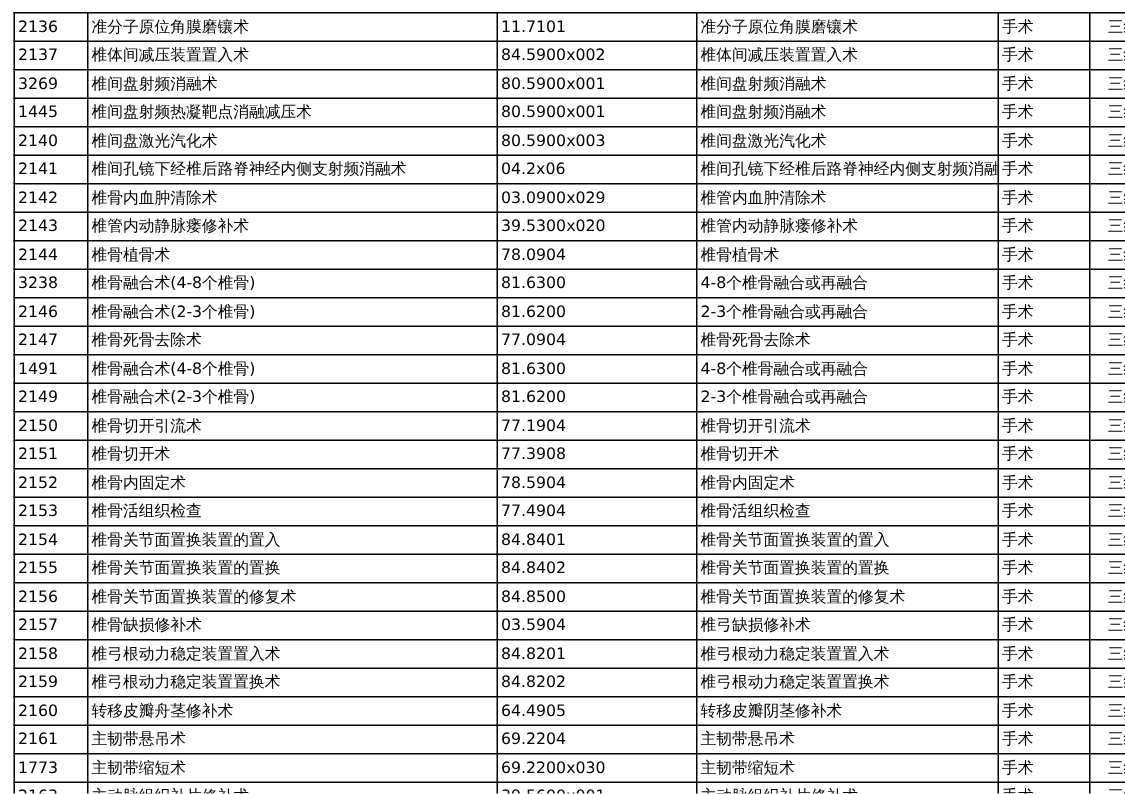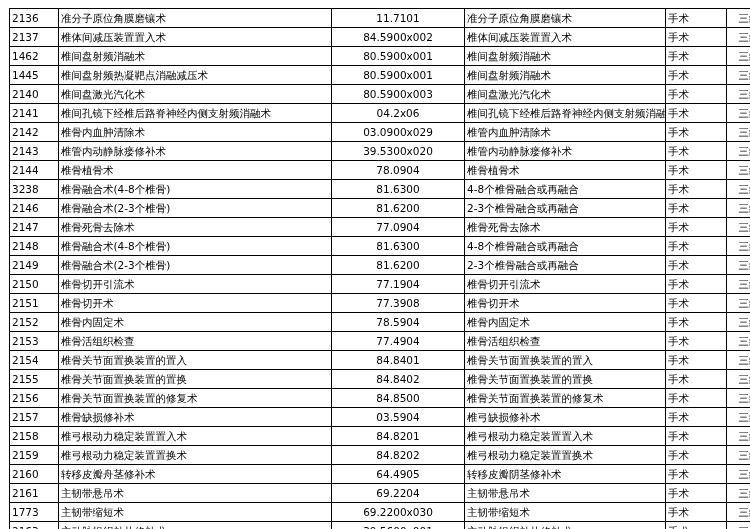--- a/index.html
+++ b/index.html
@@ -40,21 +40,21 @@
     text-align: left;
     padding-left: 5px;
   }
   td.c-name {
     width: 268px;
     text-align: left;
     padding-left: 4px;
   }
   td.c-icd {
     width: 128px;
-    text-align: center;
+    text-align: left;
     padding-left: 4px;
   }
   td.c-icdname {
     width: 196px;
     text-align: left;
     padding-left: 4px;
   }
   td.c-type {
     width: 56px;
   }
@@ -79,21 +79,21 @@
         </tr>
         <tr>
           <td class="c-code">2137</td>
           <td class="c-name">椎体间减压装置置入术</td>
           <td class="c-icd">84.5900x002</td>
           <td class="c-icdname">椎体间减压装置置入术</td>
           <td class="c-type">手术</td>
           <td class="c-level">三级</td>
         </tr>
         <tr>
-          <td class="c-code">1462</td>
+          <td class="c-code">3269</td>
           <td class="c-name">椎间盘射频消融术</td>
           <td class="c-icd">80.5900x001</td>
           <td class="c-icdname">椎间盘射频消融术</td>
           <td class="c-type">手术</td>
           <td class="c-level">三级</td>
         </tr>
         <tr>
           <td class="c-code">1445</td>
           <td class="c-name">椎间盘射频热凝靶点消融减压术</td>
           <td class="c-icd">80.5900x001</td>
@@ -159,21 +159,21 @@
         </tr>
         <tr>
           <td class="c-code">2147</td>
           <td class="c-name">椎骨死骨去除术</td>
           <td class="c-icd">77.0904</td>
           <td class="c-icdname">椎骨死骨去除术</td>
           <td class="c-type">手术</td>
           <td class="c-level">三级</td>
         </tr>
         <tr>
-          <td class="c-code">2148</td>
+          <td class="c-code">1491</td>
           <td class="c-name">椎骨融合术(4-8个椎骨)</td>
           <td class="c-icd">81.6300</td>
           <td class="c-icdname">4-8个椎骨融合或再融合</td>
           <td class="c-type">手术</td>
           <td class="c-level">三级</td>
         </tr>
         <tr>
           <td class="c-code">2149</td>
           <td class="c-name">椎骨融合术(2-3个椎骨)</td>
           <td class="c-icd">81.6200</td>

